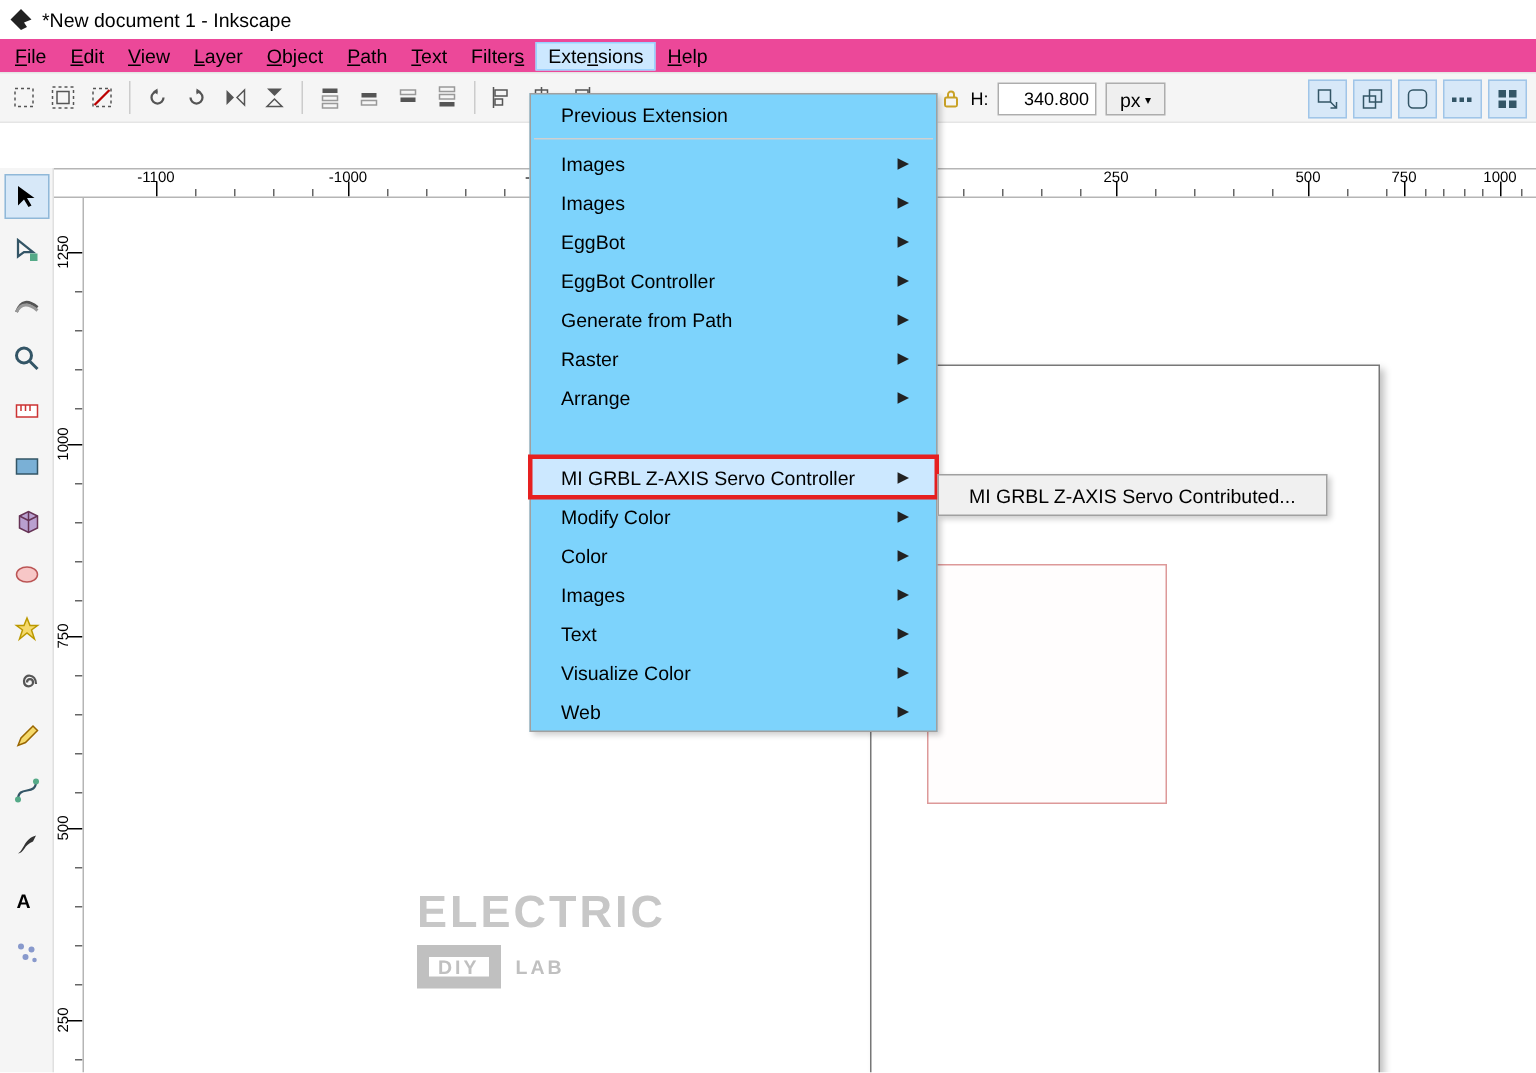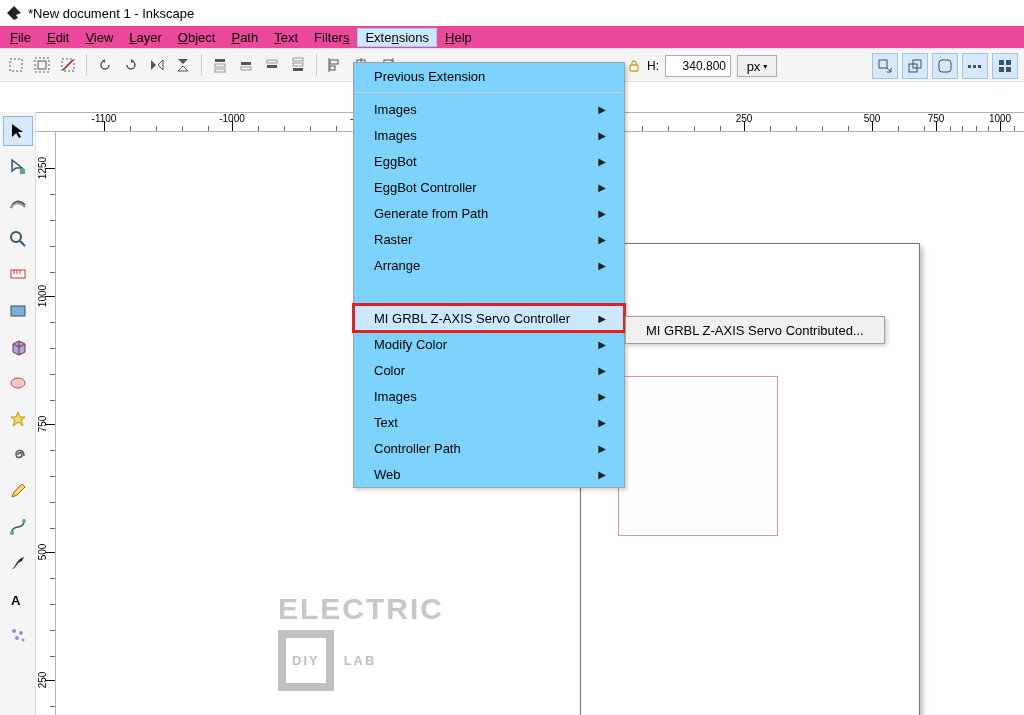--- a/index.html
+++ b/index.html
@@ -59,21 +59,21 @@
 
   
   .canvas { position: absolute; left: 56px; top: 132px; right: 0; bottom: 0; background: #fff; overflow: hidden; text-align: center; }
   .page { position: absolute; left: 524px; top: 111px; width: 340px; height: 700px; background: #fff; border: 1px solid #777; box-shadow: 3px 3px 5px rgba(0,0,0,.25); }
   .drawn-rect { position: absolute; left: 562px; top: 244px; width: 160px; height: 160px; border: 1px solid #d99; background: rgba(255,245,245,0.2); }
 
   
   .watermark { position: absolute; left: 222px; top: 462px; color: #bcbcbc; font-weight: 900; line-height: 1; user-select:none; }
   .watermark .line1 { font-size: 30px; letter-spacing: 2px; font-family: Arial Black, Arial, sans-serif; color:#c7c7c7;}
   .watermark .line2 { font-size: 58px; letter-spacing: 2px; margin-top: 6px; font-family: Arial Black, Arial, sans-serif; color:#c0c0c0; display:flex; align-items:center; gap:10px;}
-  .watermark .box { display:inline-block; border:8px solid #c0c0c0; padding: 16px 6px; }
+  .watermark .box { display:inline-block; border:8px solid #c0c0c0; padding: 0 6px; }
 
   .ul { text-decoration: underline; }
 </style>
 </head>
 <body>
 
 <div class="titlebar">
   <svg class="logo" viewBox="0 0 16 16">
       <polygon points="8,1 15,8 10,10 12,13 8,15 5,12 1,8" fill="#222"></polygon>
     </svg>
@@ -468,21 +468,21 @@
     </div>
     <div class="ditem">
       <span>Images</span>
       <span class="arrow">▶</span>
     </div>
     <div class="ditem">
       <span>Text</span>
       <span class="arrow">▶</span>
     </div>
     <div class="ditem">
-      <span>Controller Path</span>
+      <span>Visualize Color</span>
       <span class="arrow">▶</span>
     </div>
     <div class="ditem">
       <span>Web</span>
       <span class="arrow">▶</span>
     </div>
   </div>
 <div class="submenu">
   <div class="ditem">
     <span>MI GRBL Z-AXIS Servo Contributed...</span>

